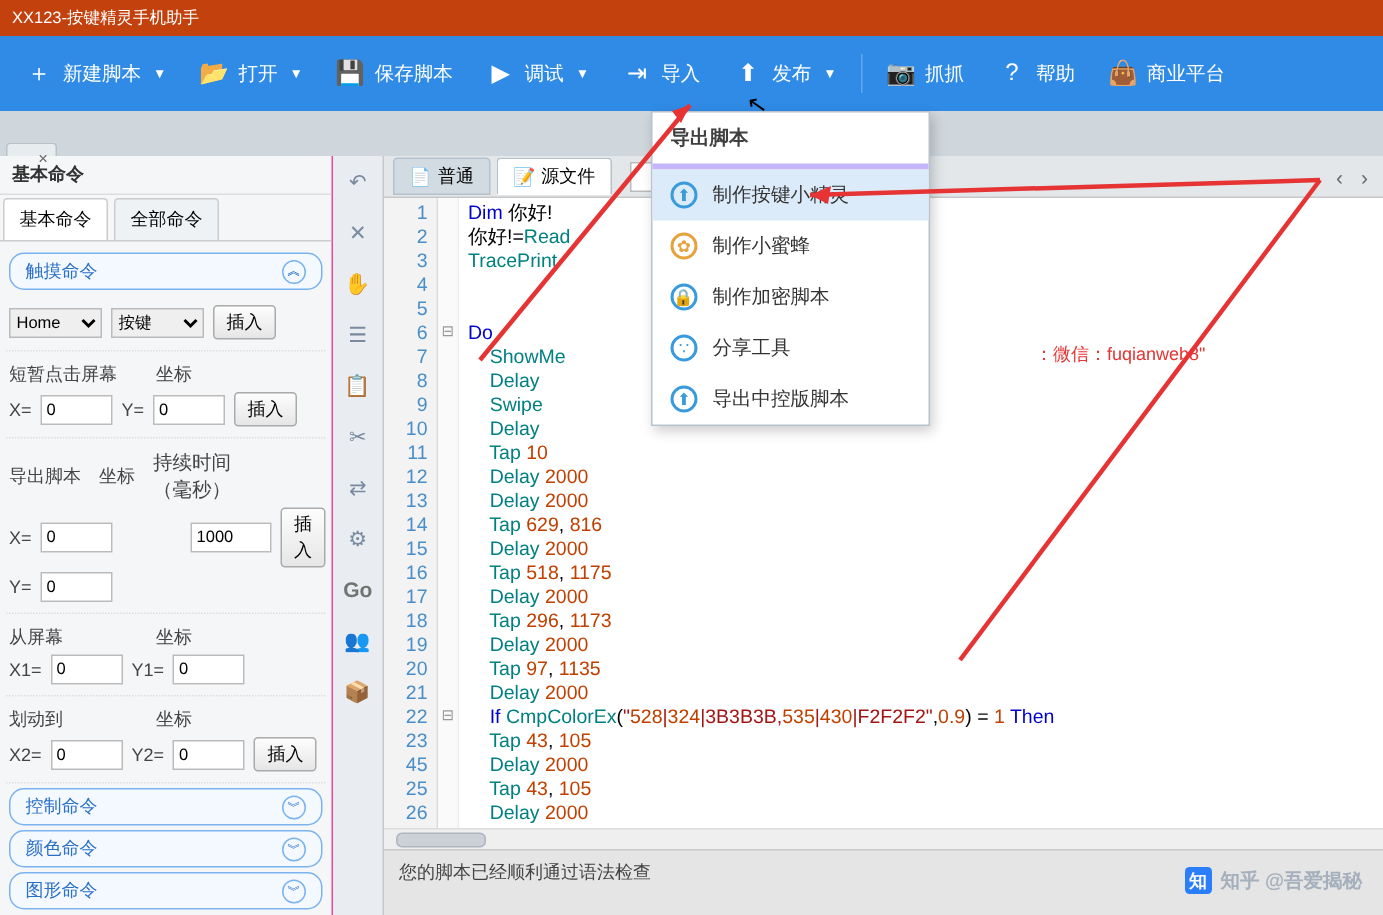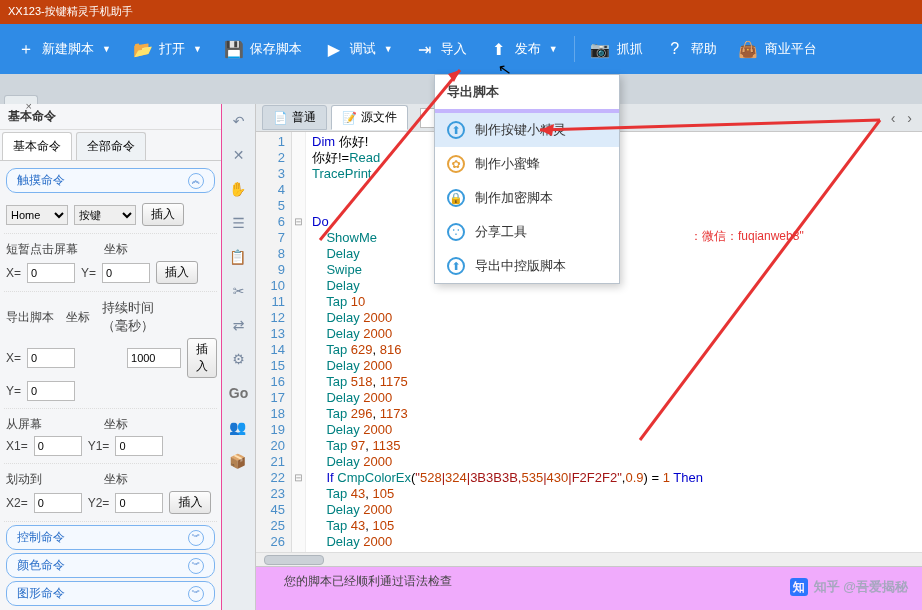--- a/index.html
+++ b/index.html
@@ -51,21 +51,21 @@
 .gutter div { height: 16px; }
 .fold { width: 14px; background: #fafafa; border-right: 1px solid #eee; padding-top: 2px; }
 .fold div { height: 16px; text-align: center; color: #999; font-size: 10px; }
 .code { flex: 1; padding: 2px 4px 0 6px; color: #000; white-space: pre; overflow: auto; }
 .code div { height: 16px; }
 .kw { color: #0000cc; }
 .fn { color: #008080; }
 .num { color: #c04000; }
 .str { color: #a31515; }
 
-.status { height: 44px; border-top: 1px solid #c8c8c8; background: #f0abfc; padding: 6px 28px; font-size: 12px; color: #444; }
+.status { height: 44px; border-top: 1px solid #c8c8c8; background: #e5e5e5; padding: 6px 10px; font-size: 12px; color: #444; }
 .scroll-img { height: 14px; background: #efefef; border-top: 1px solid #ddd; display: flex; align-items: center; }
 .scroll-thumb { width: 60px; height: 10px; background: #cbd1d7; border: 1px solid #aeb5bc; border-radius: 4px; margin-left: 8px; }
 
 .dropdown { position: absolute; left: 434px; top: 74px; width: 186px; background: #fff; border: 1px solid #b8c2cc; box-shadow: 2px 3px 8px rgba(0,0,0,0.2); z-index: 50; }
 .dd-title { padding: 8px 12px; font-size: 13px; color: #404040; font-weight: bold; border-bottom: 4px solid #c4b5fd; }
 .dd-item { padding: 8px 12px; display: flex; align-items: center; gap: 10px; font-size: 13px; color: #333; cursor: pointer; }
 .dd-item.hl { background: #dcebfa; }
 .dd-ico { width: 18px; height: 18px; border-radius: 50%; border: 2px solid #3a9bdc; display: inline-flex; align-items: center; justify-content: center; font-size: 11px; color: #3a9bdc; }
 
 .arrow { position: absolute; z-index: 60; pointer-events: none; }

